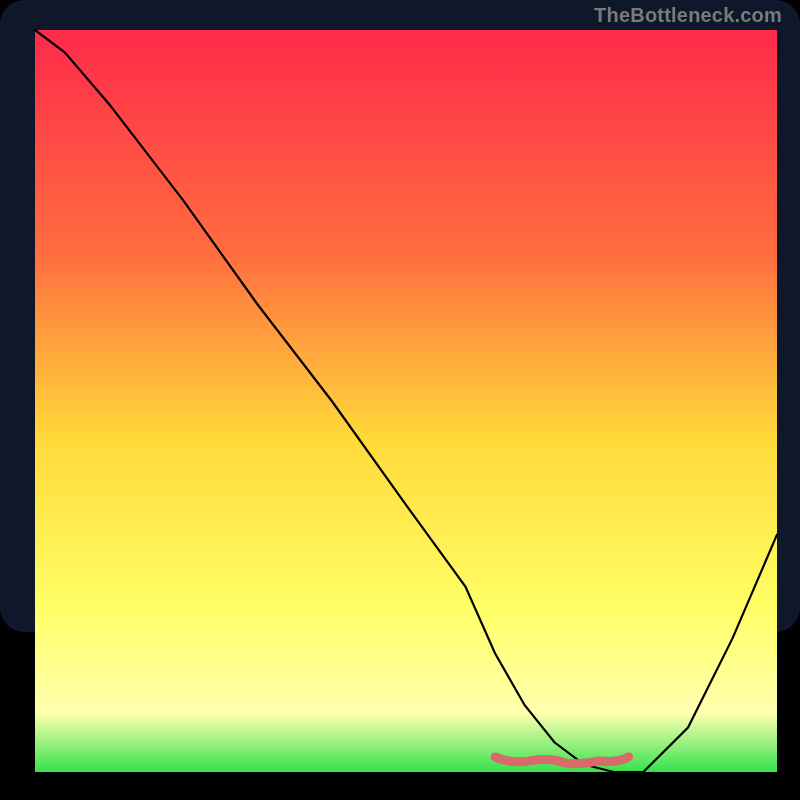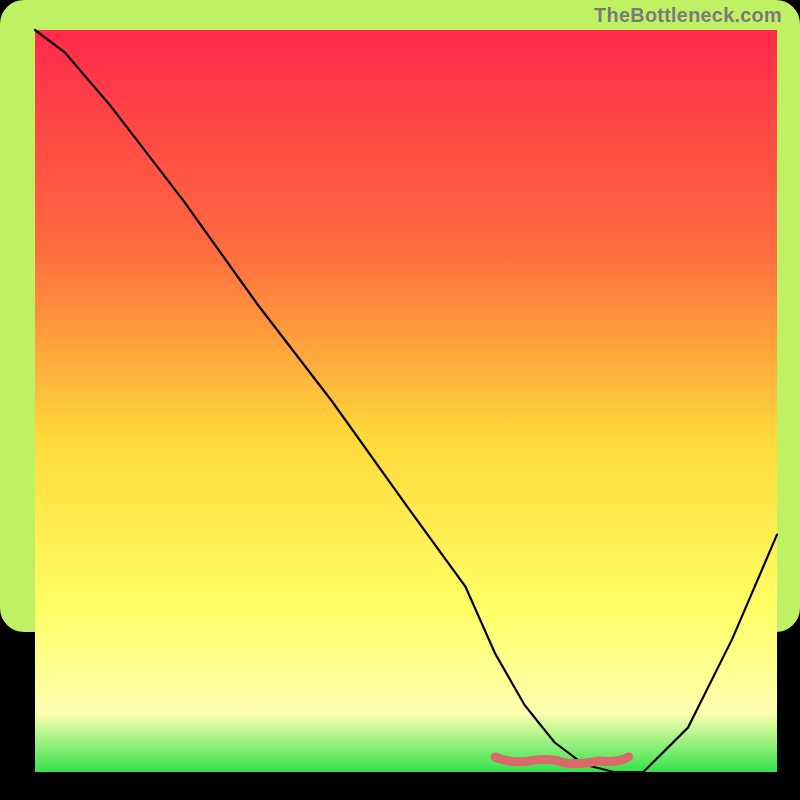--- a/index.html
+++ b/index.html
@@ -8,21 +8,21 @@
     width: 800px;
     height: 800px;
     background: #000;
     font-family: Arial, Helvetica, sans-serif;
     overflow: hidden;
   }
   .frame {
     position: relative;
     width: 800px;
     height: 632px;
-    background: #bef264;
+    background: #0f172a;
     border-radius: 24px;
   }
   .attribution {
     position: absolute;
     top: 4px;
     right: 18px;
     color: #7a7a7a;
     font-size: 20px;
     font-weight: bold;
     letter-spacing: 0.2px;

